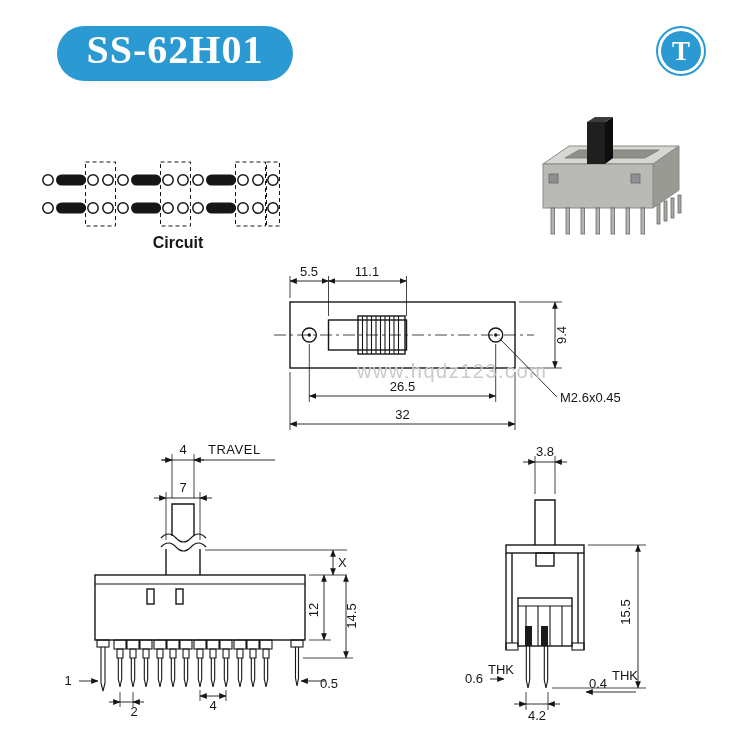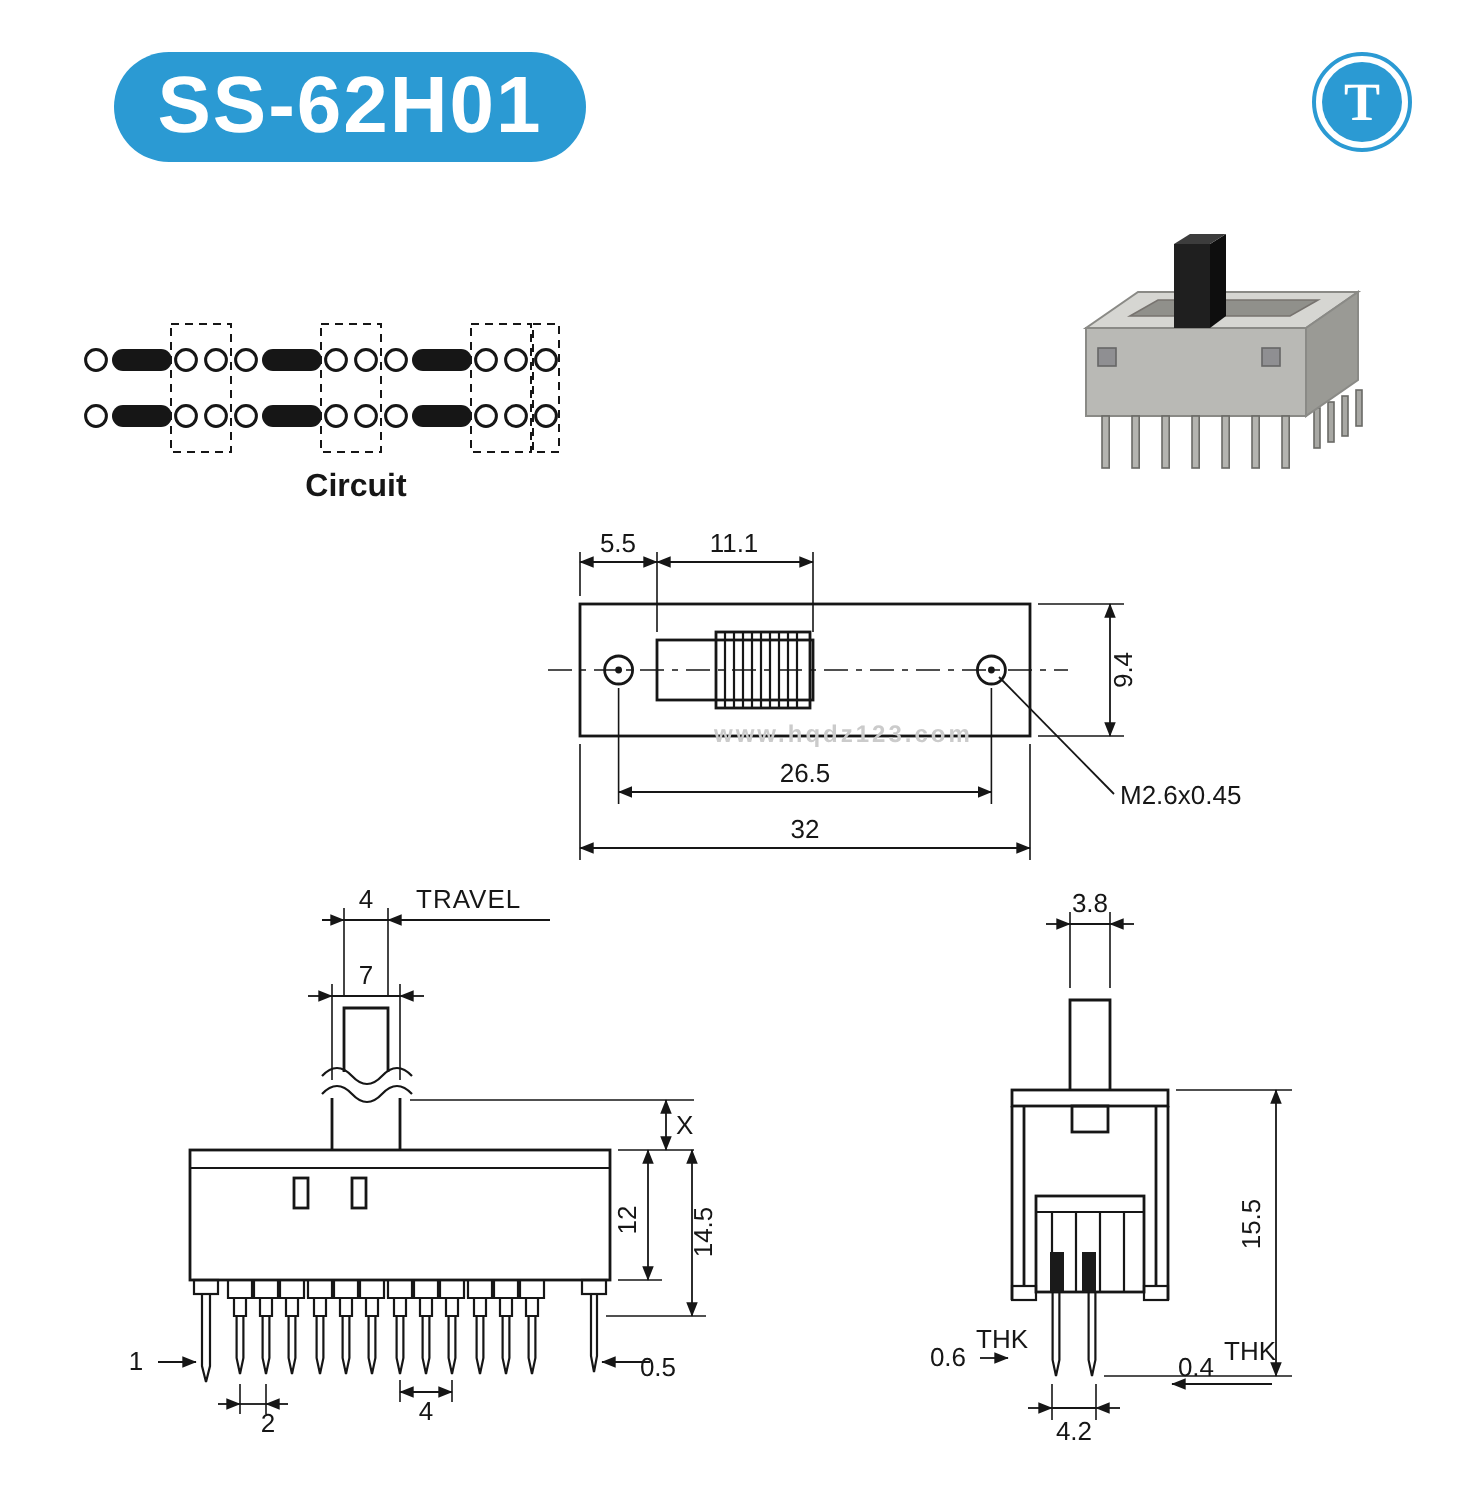--- a/index.html
+++ b/index.html
@@ -8,45 +8,44 @@
     position:relative;
     background:#ffffff;
     font-family:"Liberation Sans", sans-serif;
     overflow:hidden;
   }
   .abs { position:absolute; }
   .badge {
     left:57px; top:26px; width:236px; height:55px;
     background:var(--accent,#2b9ad3);
     border-radius:29px;
-    display:flex; align-items:center; justify-content:center;
+    display:flex; justify-content:center;
     color:#ffffff;
-    font-family:Liberation Sans, sans-serif;
+    font-family:Liberation Serif, serif;
     font-weight:700; font-size:40px; letter-spacing:1px;
   }
   .logo {
     left:656px; top:26px; width:50px; height:50px;
     border:2px solid var(--accent,#2b9ad3);
     border-radius:50%;
     background:#ffffff;
     display:flex; align-items:center; justify-content:center;
   }
   .logo-inner {
     width:40px; height:40px; border-radius:50%;
     background:var(--accent,#2b9ad3);
     color:#ffffff;
     display:flex; align-items:center; justify-content:center;
     font-family:"Liberation Serif", serif;
     font-weight:700; font-size:27px;
   }
   .watermark {
     left:357px; top:360px;
-    color:#cbcbcb; font-size:12px; letter-spacing:1.5px;
+    color:#cbcbcb; font-size:20px; letter-spacing:1.5px;
     pointer-events:none;
-    font-weight:bold;
   }
   svg text { font-family:"Liberation Sans", sans-serif; font-size:13px; fill:#161616; }
   svg .lbl { font-size:16px; font-weight:bold; }
   svg .obj { stroke:#161616; fill:none; stroke-width:1.4; }
   svg .thin { stroke:#161616; fill:none; stroke-width:1.1; }
   svg .dim { stroke:#161616; fill:none; stroke-width:0.9; }
   svg .ext { stroke:#161616; fill:none; stroke-width:0.8; }
 </style>
 </head>
 <body>

